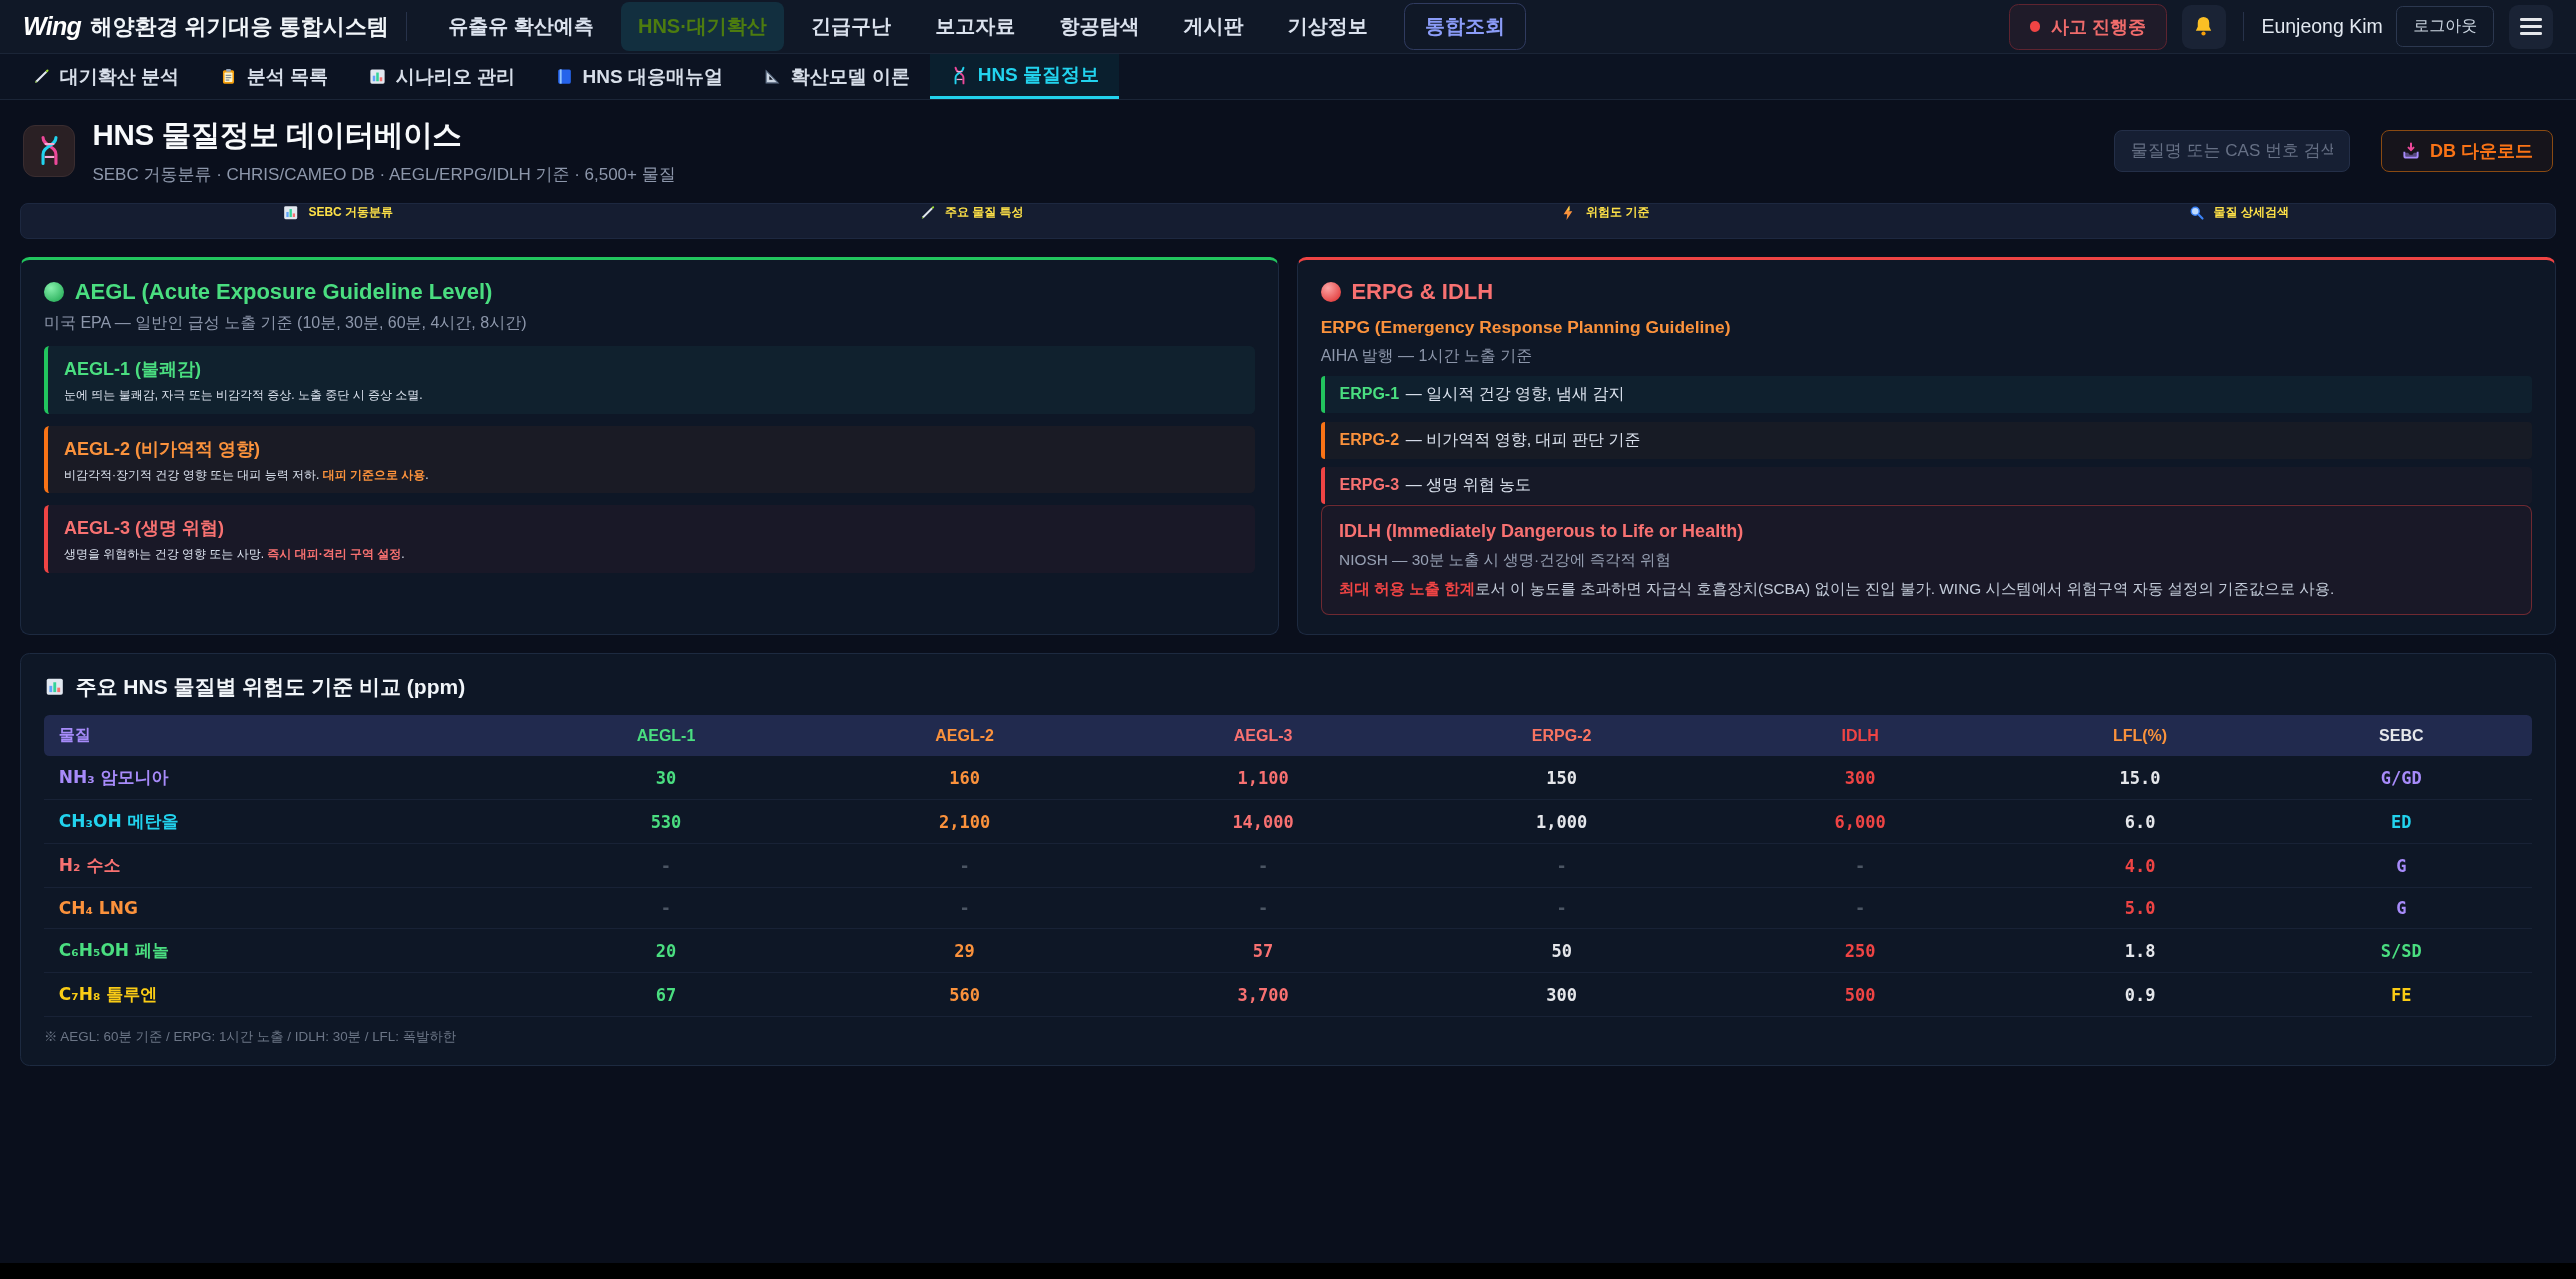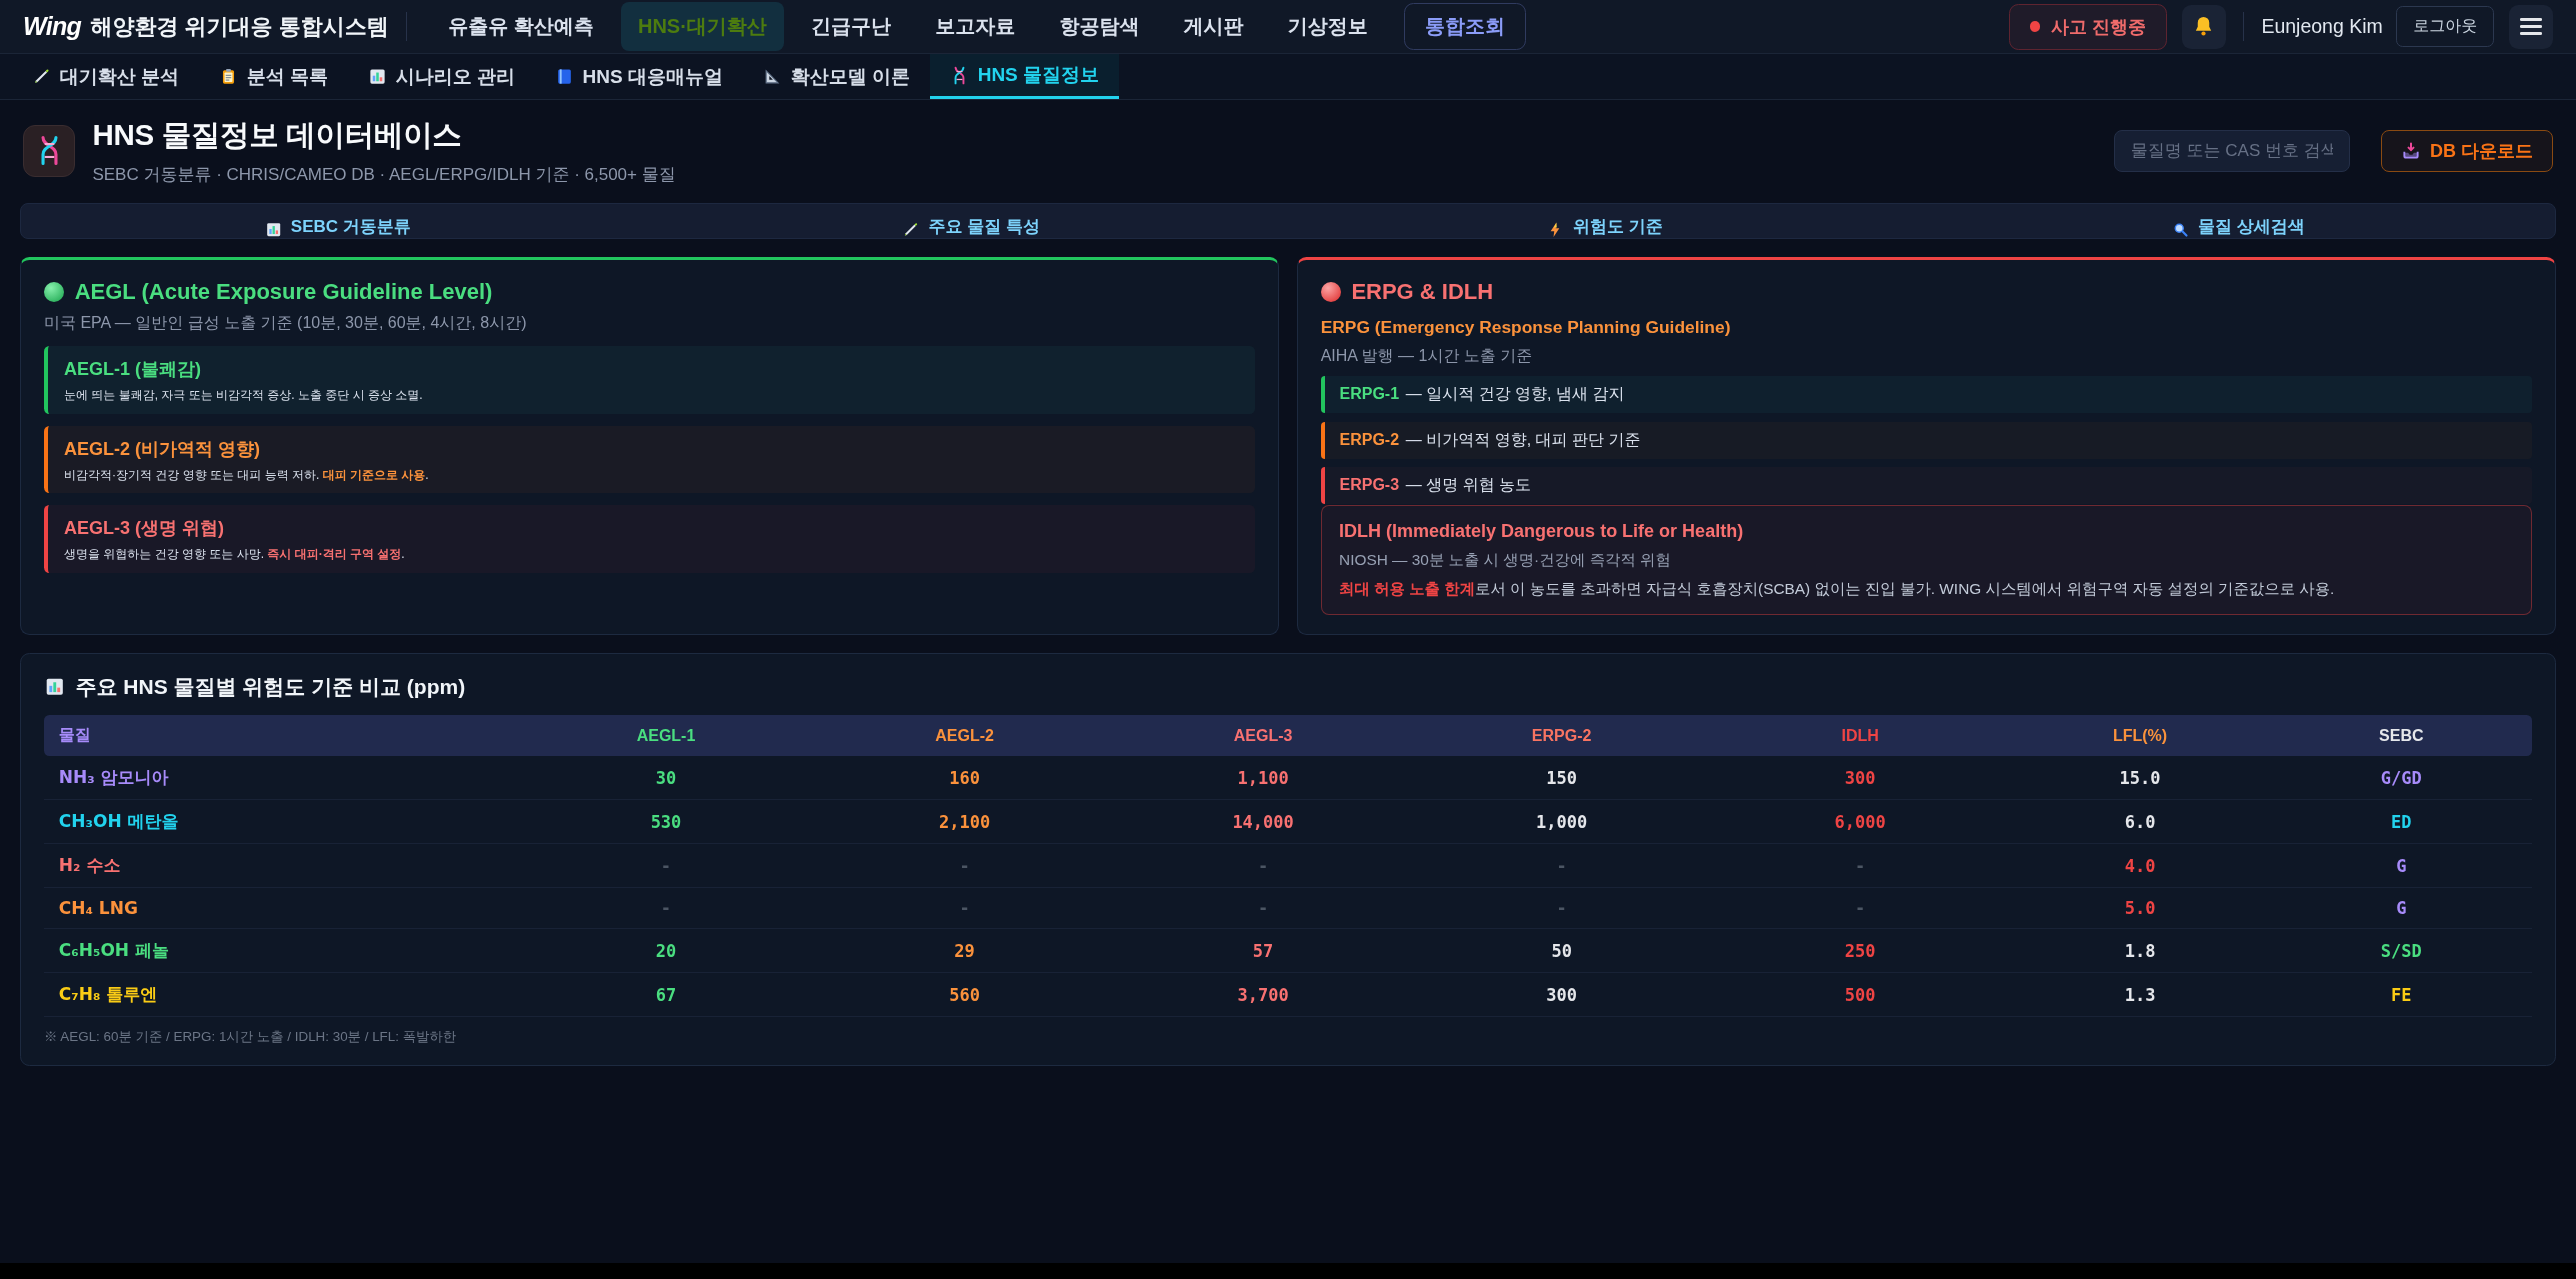--- a/index.html
+++ b/index.html
@@ -84,22 +84,22 @@
     color: #f97316; font-weight: 700; font-size: 18px; background: rgba(249,115,22,.05);
     cursor: pointer; font-family: "Liberation Sans", sans-serif; white-space: nowrap;
   }
 
   
   .sectabs {
     margin: 2.7px 20px 17.4px; height: 36px; background: #151d31;
     border: 0.7px solid #1d2840; border-radius: 8px; display: flex;
   }
   .sec-tab {
-    flex: 1; display: flex; align-items: flex-end; justify-content: center; gap: 8.7px;
-    font-size: 17px; font-weight: 600; color: #7dd3fc; cursor: pointer;
+    flex: 1; display: flex; align-items: flex-start; justify-content: center; gap: 8.7px;
+    font-size: 12px; font-weight: 600; color: #fde047; cursor: pointer;
   }
 
   
   .panels { margin: 0 20px; display: grid; grid-template-columns: 1fr 1fr; gap: 17.4px; }
   .card { background: #0e1726; border: 0.7px solid #1d2a40; border-radius: 9.4px; padding: 19px 23px; }
   .card.aegl { border-top: 3.4px solid #22c55e; }
   .card.erpg { border-top: 3.4px solid #ef4444; }
   .card-title { display: flex; align-items: center; gap: 10.7px; font-size: 22px; font-weight: 700; }
   .card.aegl .card-title { color: #4ade80; }
   .card.erpg .card-title { color: #f87171; }
@@ -462,21 +462,21 @@
         <td class="cl-white">1.8</td>
         <td class="cl-green">S/SD</td>
       </tr>
       <tr>
         <td class="name cl-yellow">C₇H₈ 톨루엔</td>
         <td class="cl-green">67</td>
         <td class="cl-orange">560</td>
         <td class="cl-red">3,700</td>
         <td class="cl-white">300</td>
         <td class="cl-red2">500</td>
-        <td class="cl-white">1.3</td>
+        <td class="cl-white">0.9</td>
         <td class="cl-yellow">FE</td>
       </tr>
     </tbody>
   </table>
 
   <div class="footnote">※ AEGL: 60분 기준 / ERPG: 1시간 노출 / IDLH: 30분 / LFL: 폭발하한</div>
 </section>
 
 <div class="bottom-strip"></div>
 

